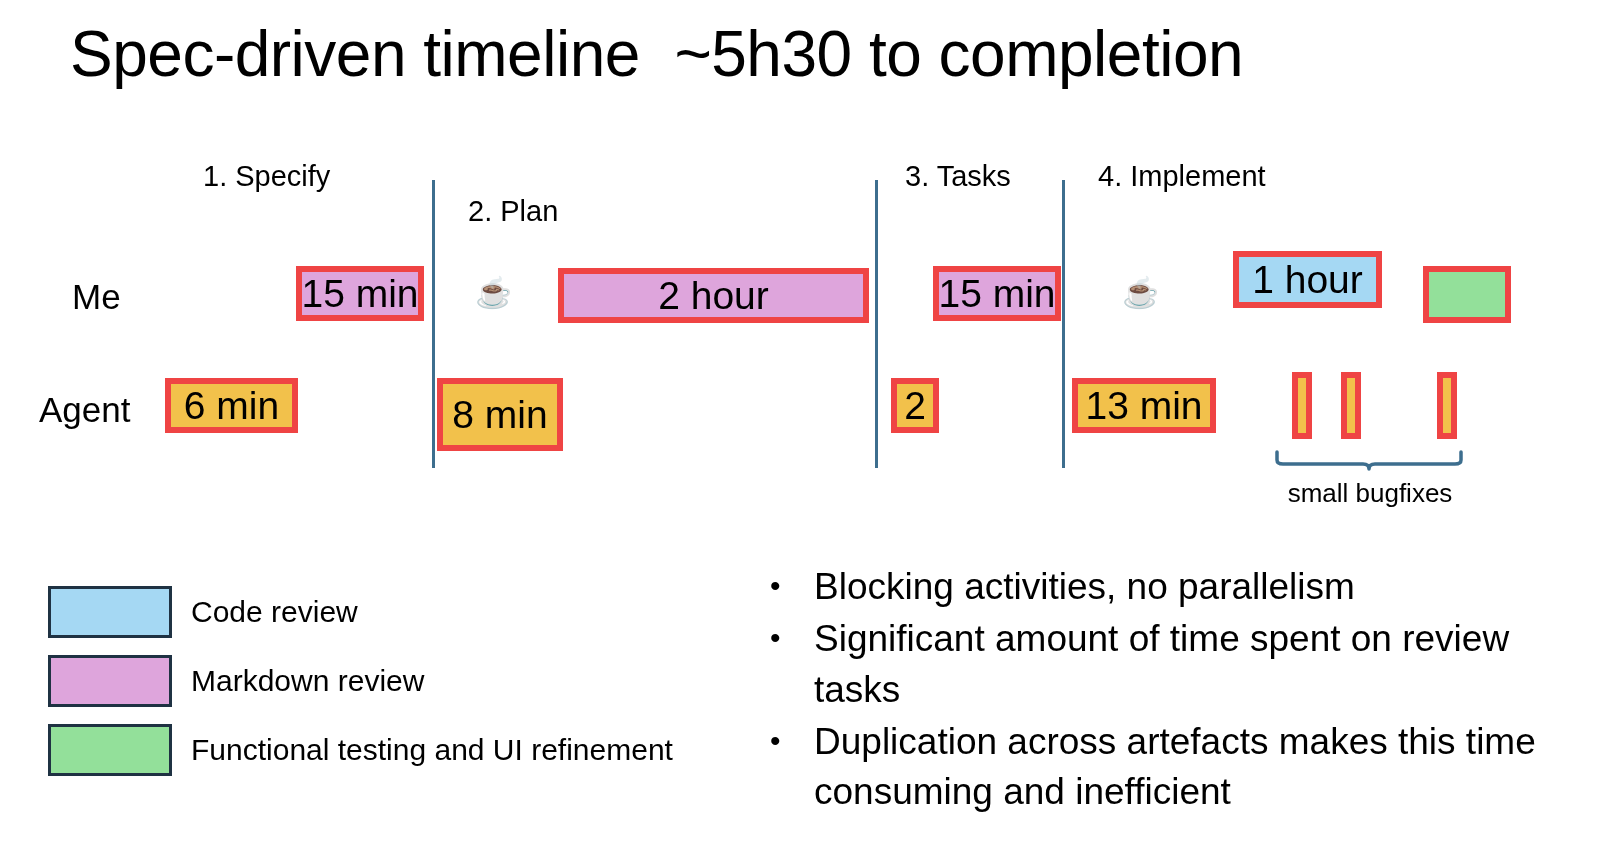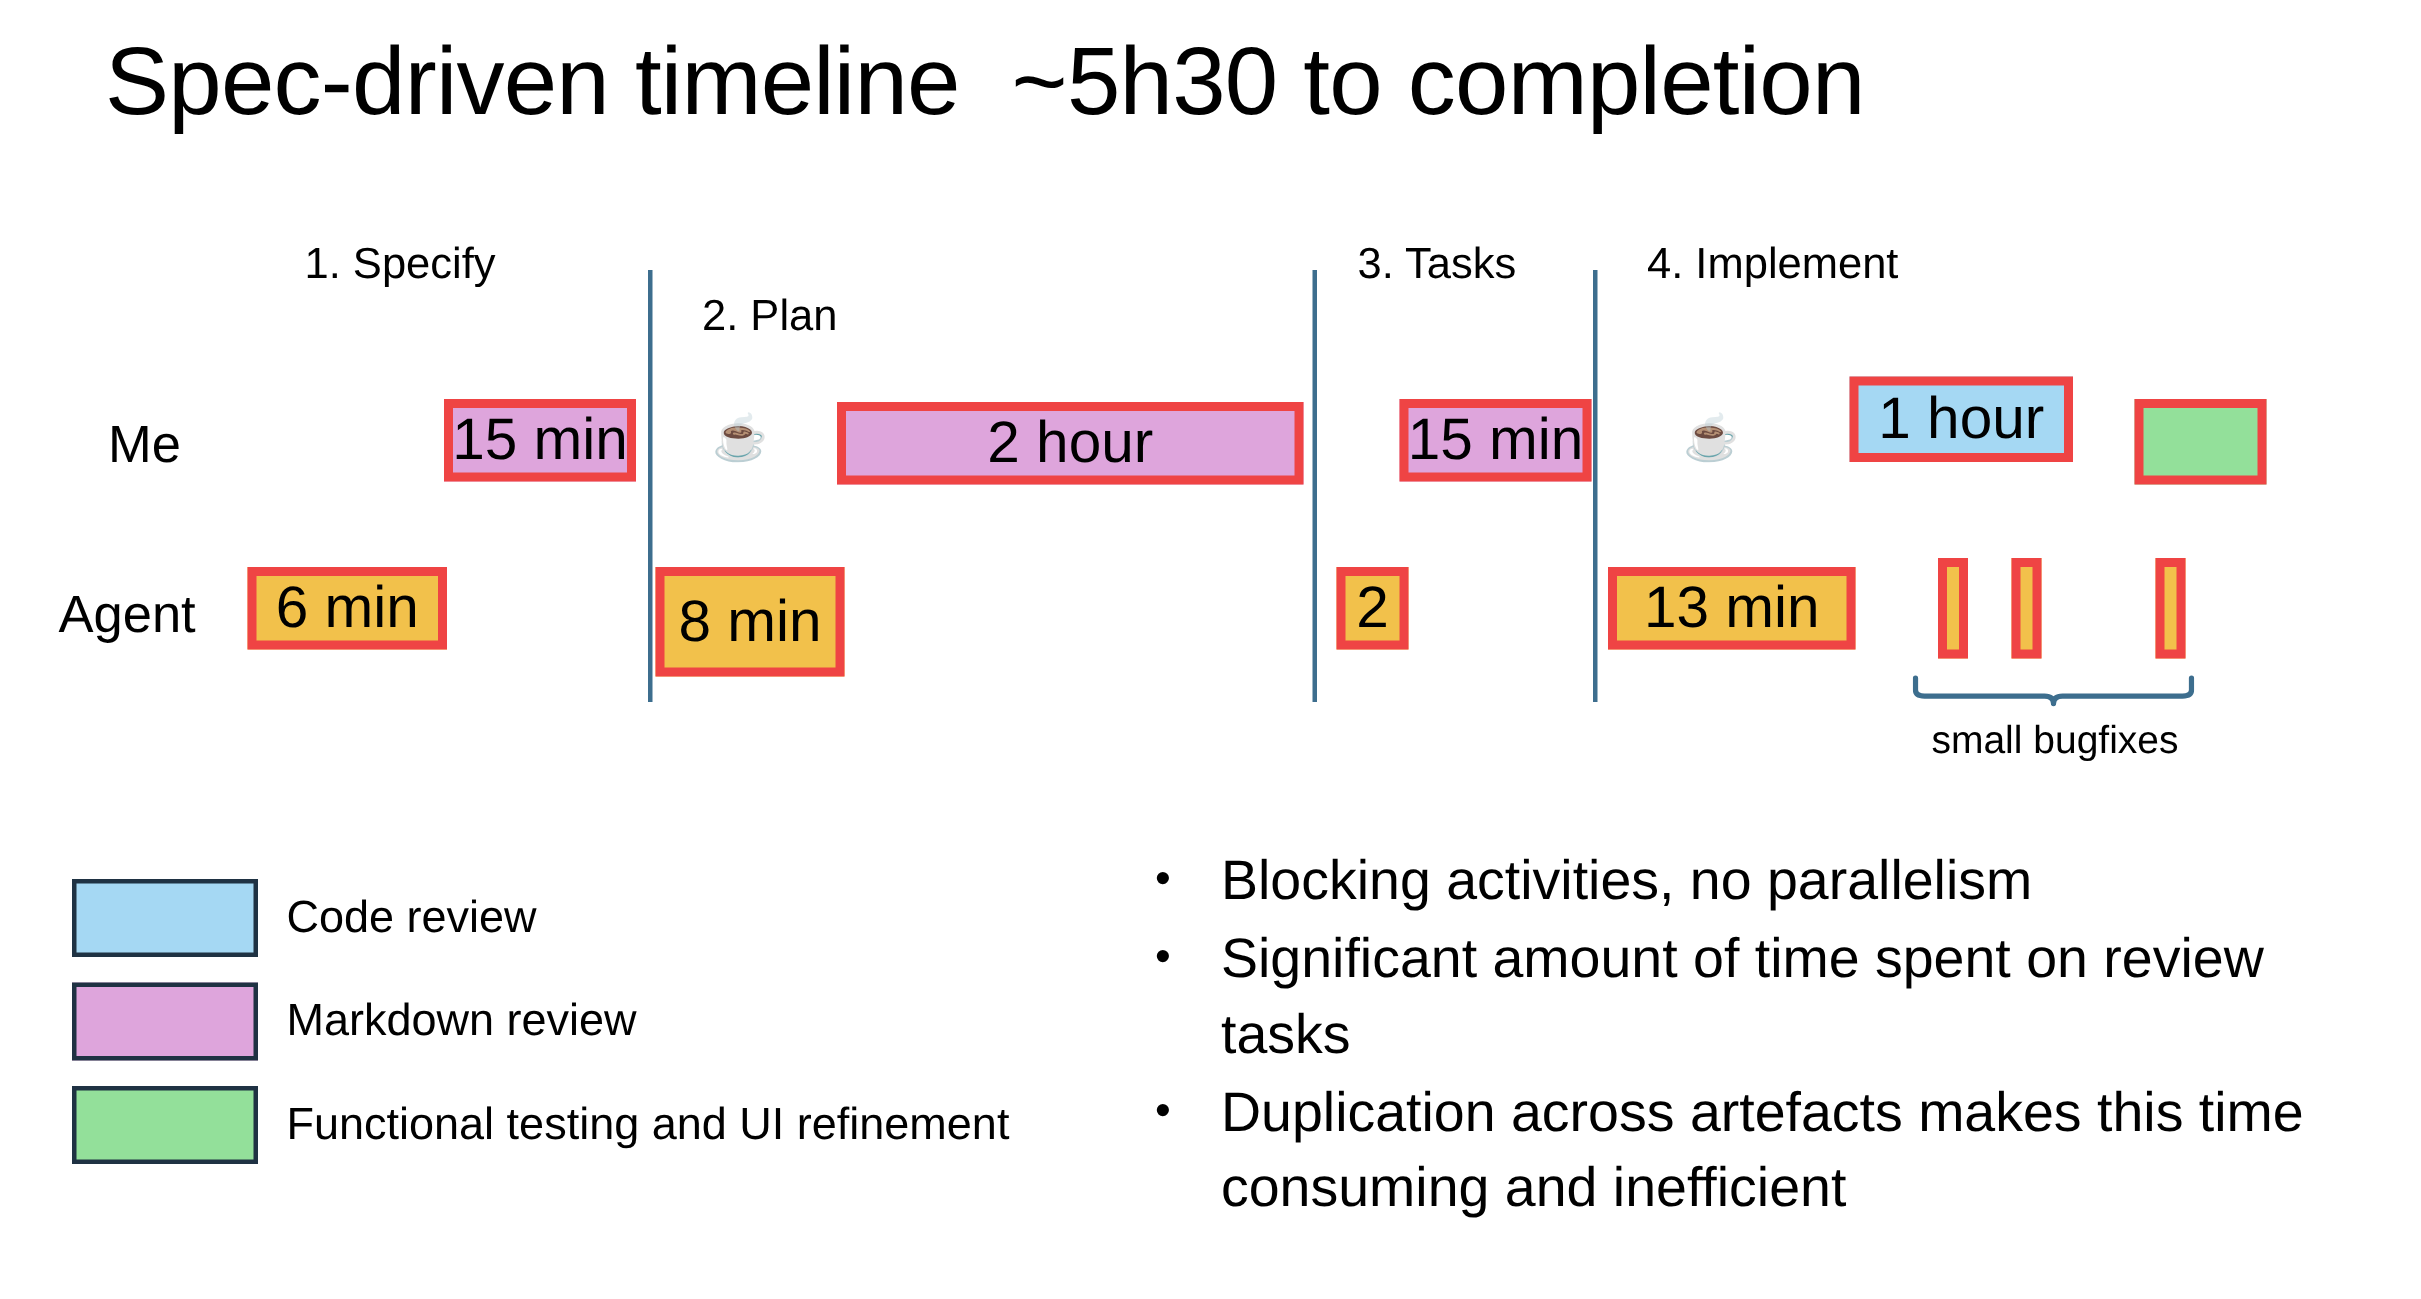--- a/index.html
+++ b/index.html
@@ -188,21 +188,21 @@
   <div class="bar blue" style="left:1233px; top:101px; width:149px; height:57px;">1 hour</div>
 
   <div class="bar green" style="left:1423px; top:116px; width:88px; height:57px;"></div>
 
   <div class="bar orange" style="left:165px; top:228px; width:133px; height:55px;">6 min</div>
 
   <div class="bar orange" style="left:437px; top:228px; width:126px; height:73px;">8 min</div>
 
   <div class="bar orange" style="left:891px; top:228px; width:48px; height:55px;">2</div>
 
-  <div class="bar orange" style="left:1072px; top:228px; width:165px; height:55px;">13 min</div>
+  <div class="bar orange" style="left:1072px; top:228px; width:144px; height:55px;">13 min</div>
 
   <div class="bar orange" style="left:1292px; top:222px; width:20px; height:67px;"></div>
 
   <div class="bar orange" style="left:1341px; top:222px; width:20px; height:67px;"></div>
 
   <div class="bar orange" style="left:1437px; top:222px; width:20px; height:67px;"></div>
 
   <svg id="bugfix-brace" viewBox="0 0 188 22">
     <path d="M2,2 L2,10 Q2,14 8,14 L88,14 Q94,14 94,19 Q94,14 100,14 L180,14 Q186,14 186,10 L186,2" fill="none" stroke="#3D6E8E" stroke-width="3.5" stroke-linecap="round" stroke-linejoin="round"></path>
   </svg>

